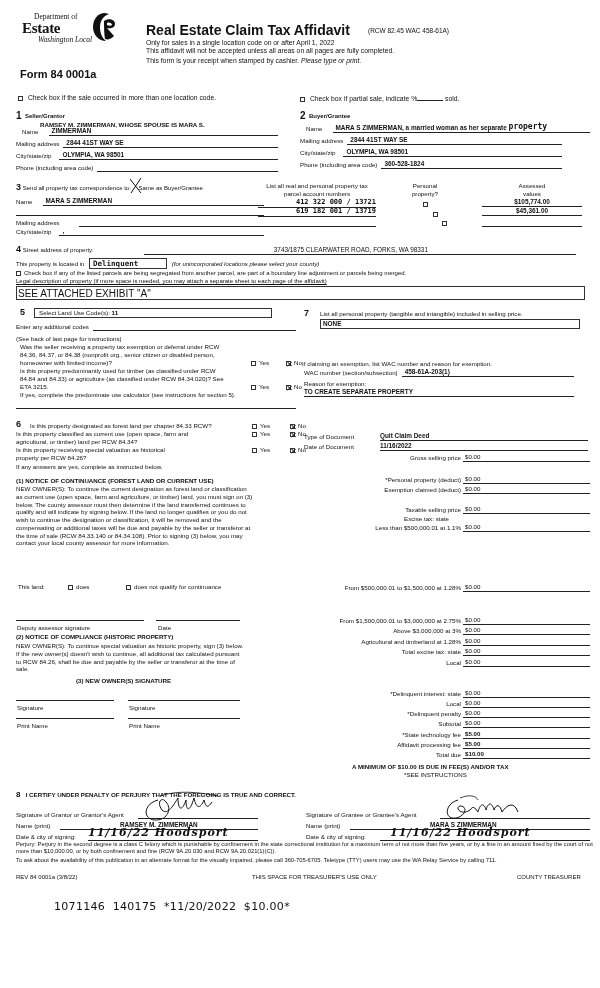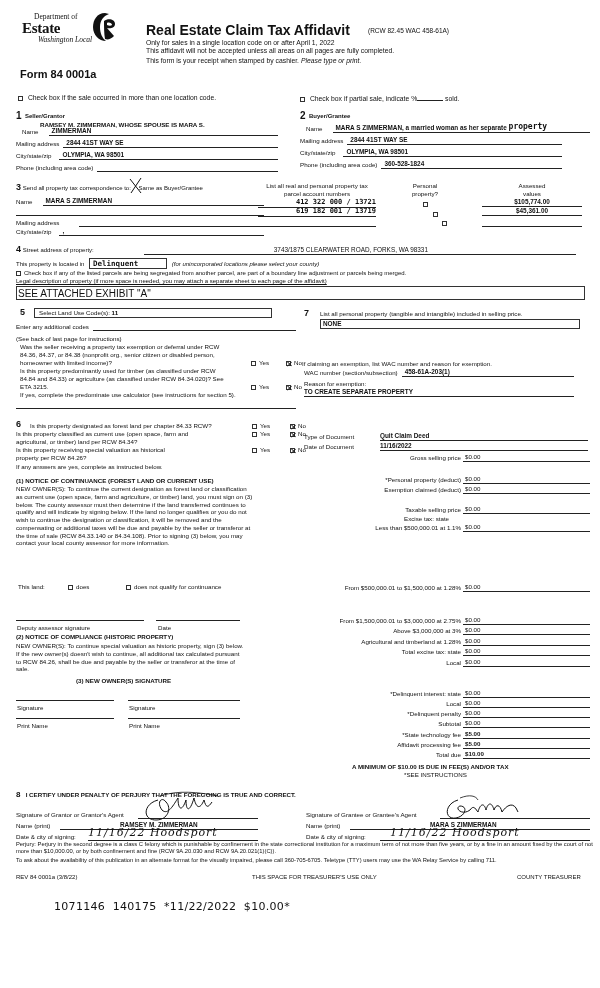--- a/index.html
+++ b/index.html
@@ -15,21 +15,21 @@
   .cb.checked::after { transform: rotate(-45deg); }
   .secnum { font-size: 10px; font-weight: bold; }
   .row { position: absolute; display: flex; align-items: flex-end; }
   .lbl { white-space: nowrap; }
   .line { flex: 1; border-bottom: 0.8px solid #222; margin-left: 4px; height: 8px; display: flex; align-items: flex-end; padding-left: 3px; white-space: nowrap; }
   .box { border: 0.8px solid #333; }
   .tax-row { position: absolute; left: 300px; width: 290px; display: flex; align-items: flex-end; height: 10px; }
   .tax-row .tl { width: 163px; text-align: right; white-space: nowrap; padding-right: 2px; }
   .tax-row .tv { flex: 1; border-bottom: 0.8px solid #222; padding-left: 2px; white-space: nowrap; }
   .para { text-align: left; }
-  .sig { font-family: "DejaVu Serif", serif; font-style: italic; color: #111; }
+  .sig { font-family: "DejaVu Serif", serif; font-style: italic; color: #111; font-weight: bold; }
   svg { overflow: visible; }
 </style>
 </head>
 <body>
 
 <div class="abs" style="left:20px;top:12px;width:100px;height:40px;">
   <div class="abs" style="left:14px;top:0;font-family:'Liberation Serif',serif;font-size:7.5px;">Department of</div>
   <div class="abs b" style="left:2px;top:7px;font-family:'Liberation Serif',serif;font-size:15px;letter-spacing:-0.3px;">Estate</div>
   <div class="abs" style="left:18px;top:23px;font-family:'Liberation Serif',serif;font-style:italic;font-size:7.5px;">Washington Local</div>
   <svg class="abs" style="left:71px;top:0;" width="28" height="30" viewBox="0 0 28 30">
@@ -355,13 +355,13 @@
 <div class="abs ul sig" style="left:380px;top:826px;width:210px;font-size:11px;letter-spacing:1px;padding-left:10px;">11/16/22 Hoodsport</div>
 
 <div class="abs para" style="left:16px;top:841px;width:578px;font-size:5.8px;">
   <span>Perjury: Perjury in the second degree is a class C felony which is punishable by confinement in the state correctional institution for a maximum term of not more than five years, or by a fine in an amount fixed by the court of not more than $10,000.00, or by both confinement and fine (RCW 9A.20.030 and RCW 9A.20.021(1)(C)).</span>
 </div>
 <div class="abs para" style="left:16px;top:857px;width:570px;font-size:5.8px;">To ask about the availability of this publication in an alternate format for the visually impaired, please call 360-705-6705. Teletype (TTY) users may use the WA Relay Service by calling 711.</div>
 
 <div class="abs" style="left:16px;top:874px;font-size:6px;">REV 84 0001a (3/8/22)</div>
 <div class="abs" style="left:252px;top:874px;font-size:6px;">THIS SPACE FOR TREASURER'S USE ONLY</div>
 <div class="abs" style="left:517px;top:874px;font-size:6px;">COUNTY TREASURER</div>
-<div class="abs" style="left:54px;top:900px;font-family:'DejaVu Sans',sans-serif;font-size:11px;white-space:pre;letter-spacing:0.3px;">1071146  140175  *11/22/2022  $10.00*</div>
+<div class="abs" style="left:54px;top:900px;font-family:'DejaVu Sans',sans-serif;font-size:11px;white-space:pre;letter-spacing:0.3px;">1071146  140175  *11/20/2022  $10.00*</div>
 
 </body></html>

